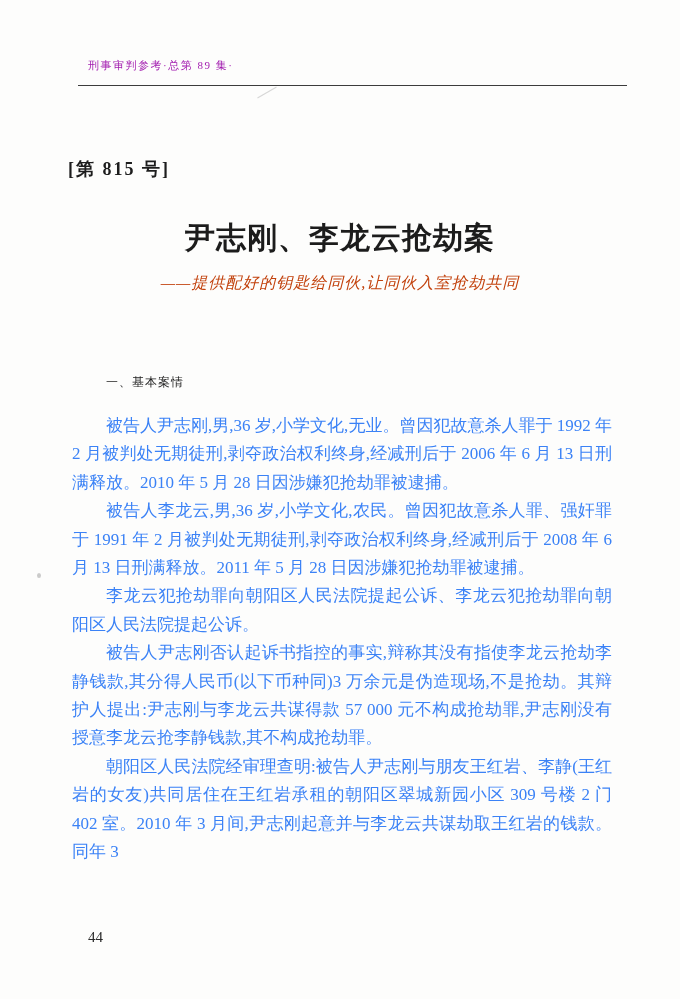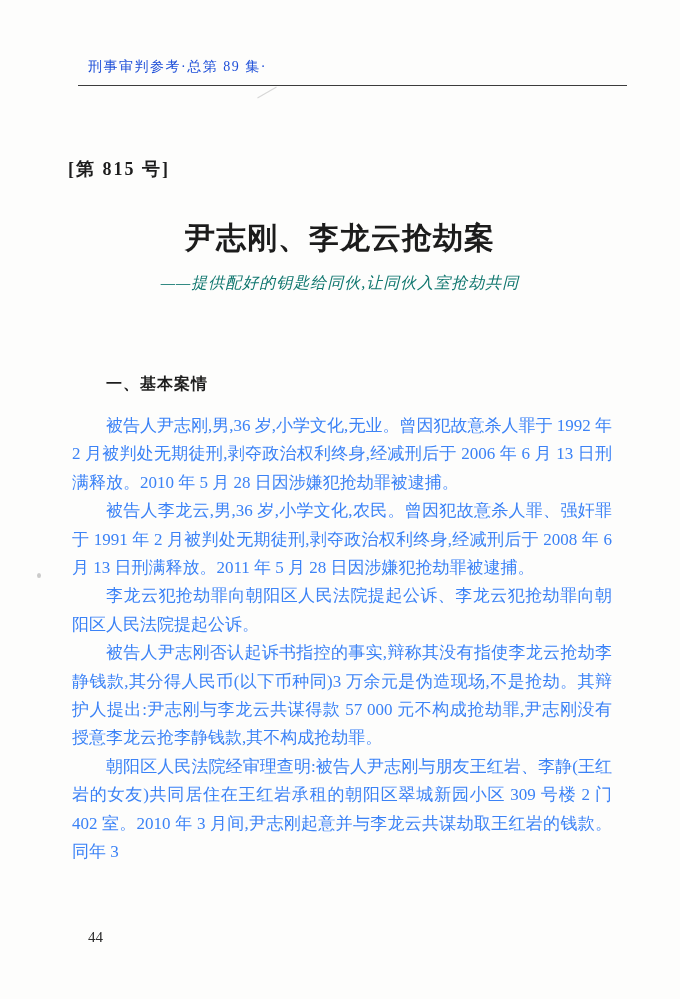--- a/index.html
+++ b/index.html
@@ -13,23 +13,23 @@
     height: 999px;
     background: #fdfdfc;
     font-family: "Liberation Serif", "DejaVu Serif", serif;
     color: #222222;
     overflow: hidden;
   }
   .running-header {
     position: absolute;
     top: 58px;
     left: 88px;
-    font-size: 14px;
+    font-size: 11px;
     letter-spacing: 1.5px;
-    color: #1d4ed8;
+    color: #a21caf;
     white-space: nowrap;
   }
   .header-rule {
     position: absolute;
     top: 85px;
     left: 78px;
     width: 549px;
     height: 1px;
     background: #3c3c3c;
   }
@@ -58,29 +58,29 @@
   .doc-subtitle {
     position: absolute;
     top: 265px;
     left: 0;
     width: 100%;
     text-align: center;
     font-style: italic;
     font-size: 16px;
     line-height: 35px;
     letter-spacing: 1px;
-    color: #0f766e;
+    color: #c2410c;
   }
   .section-heading {
     position: absolute;
     top: 374px;
     left: 106px;
     font-family: "Liberation Sans", "DejaVu Sans", sans-serif;
-    font-size: 16px;
-    font-weight: bold;
+    font-size: 12px;
+    font-weight: normal;
     letter-spacing: 1px;
     color: #1d1d1d;
   }
   .body-text {
     position: absolute;
     top: 412px;
     left: 72px;
     width: 540px;
     font-size: 17px;
     line-height: 28.4px;

